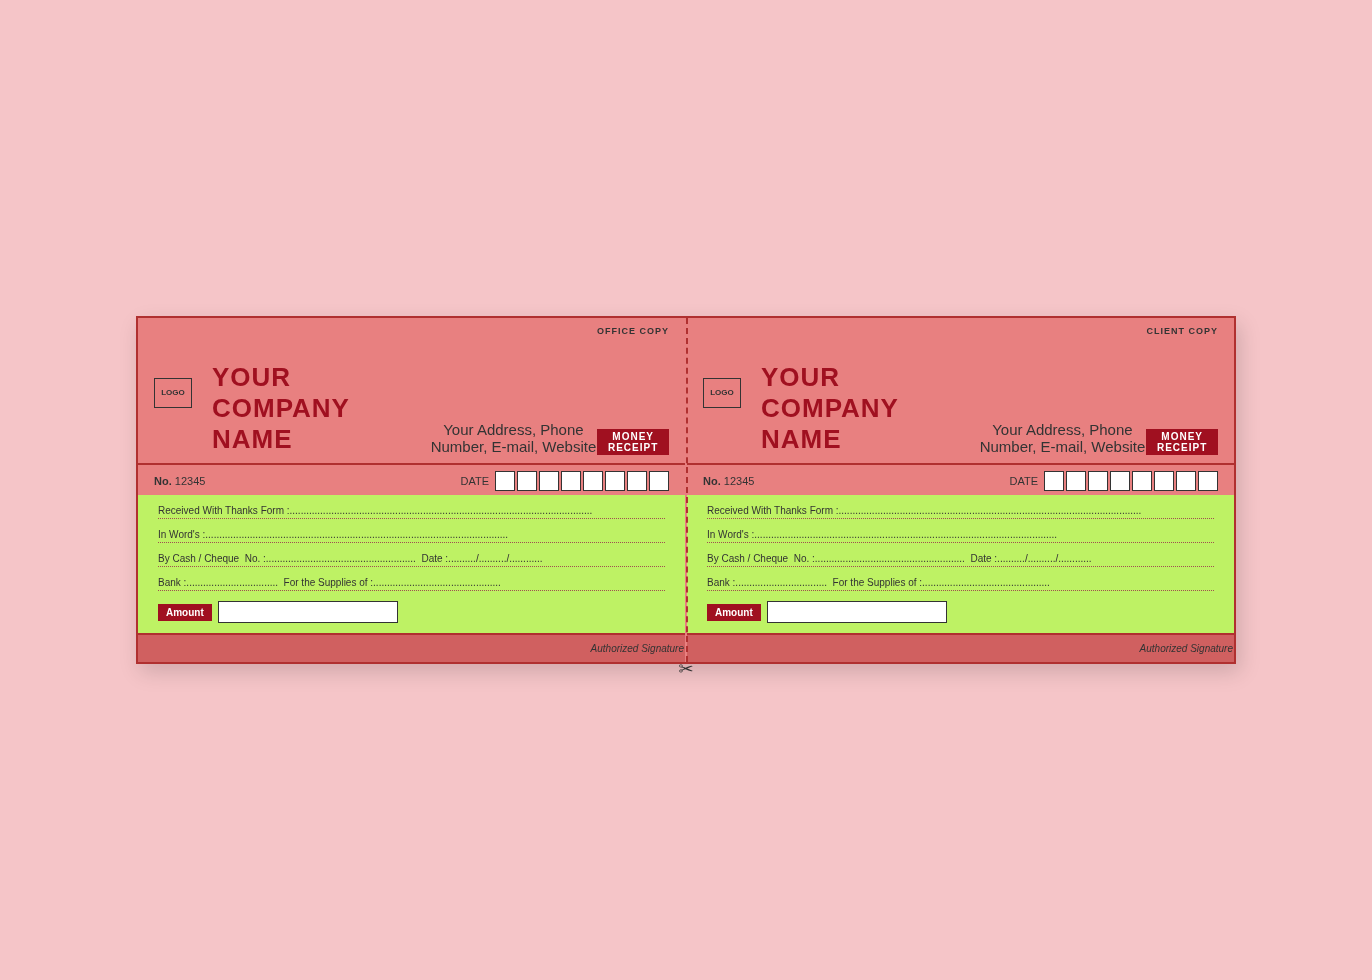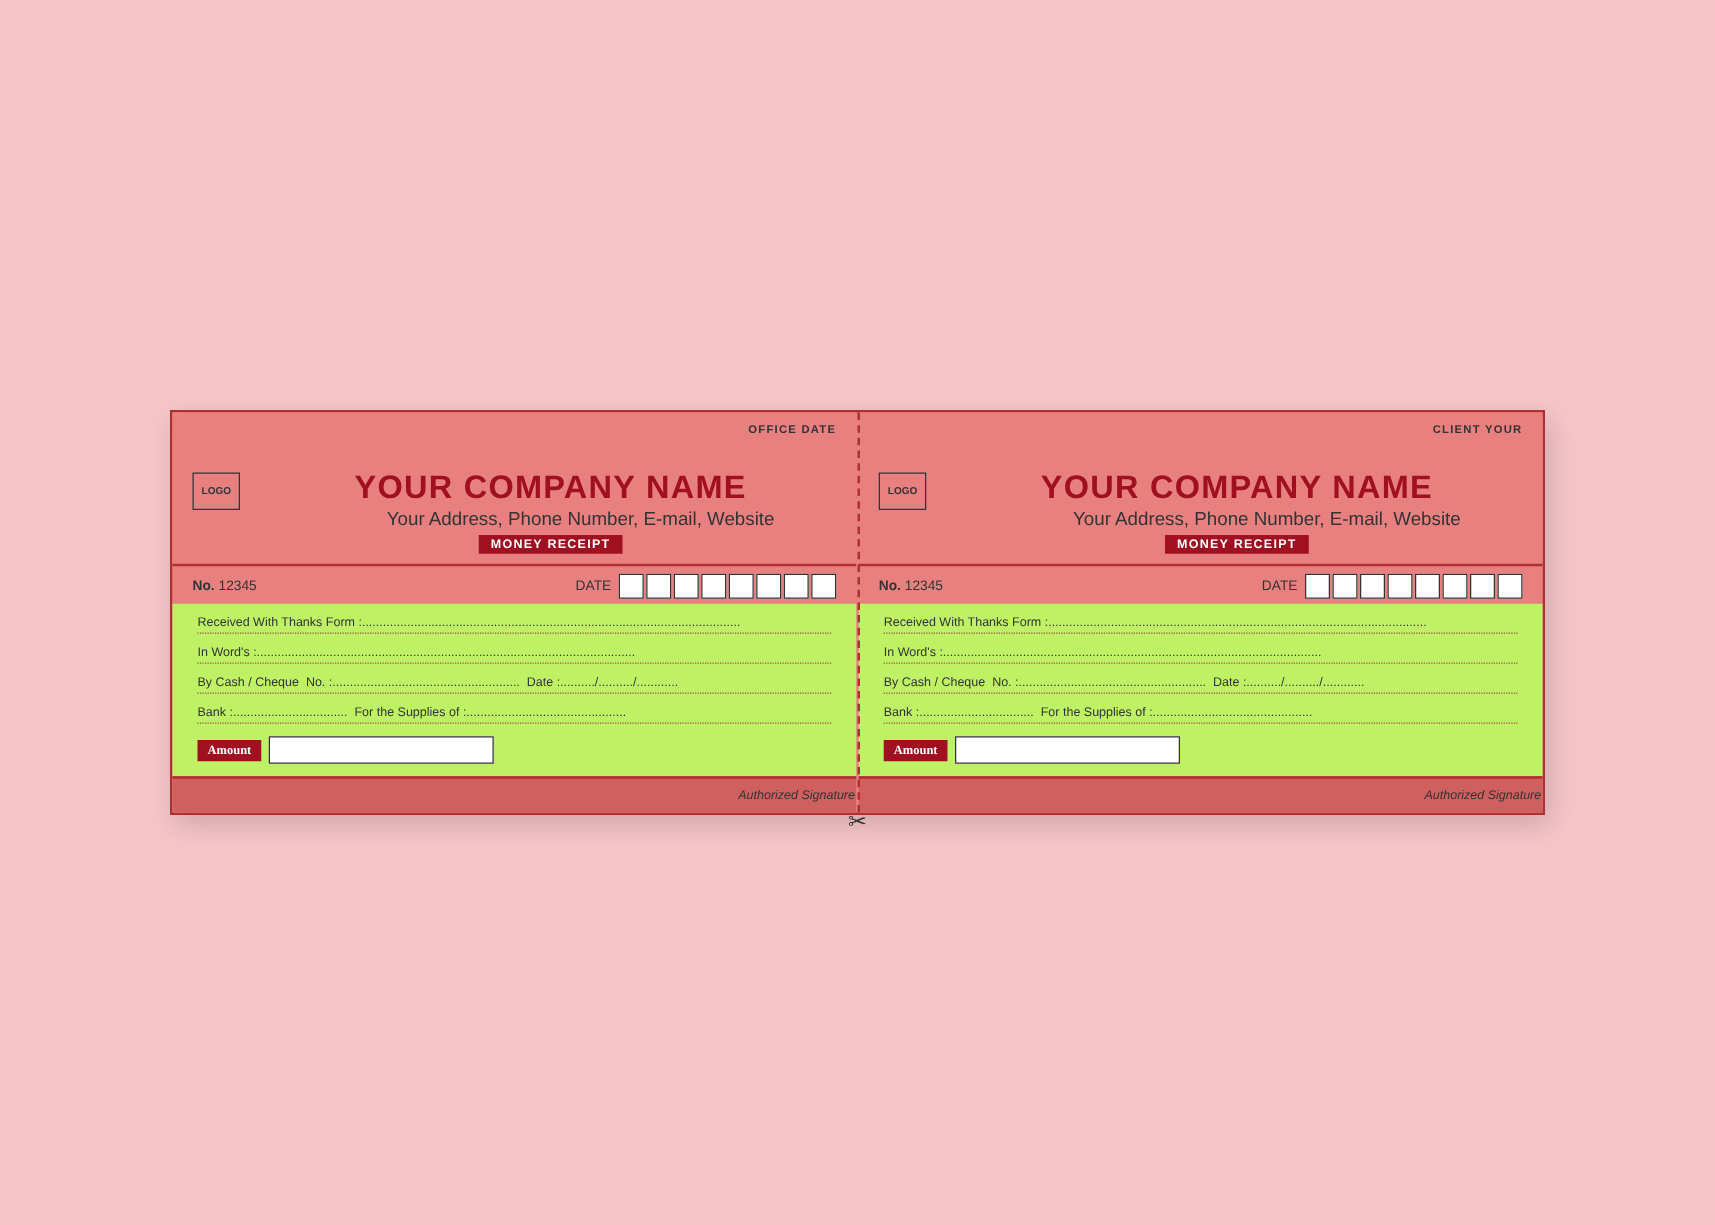--- a/index.html
+++ b/index.html
@@ -111,22 +111,22 @@
       font-size: 10px;
       font-weight: bold;
       padding: 2px 10px;
       display: inline-block;
       margin: 4px auto 0 auto;
       letter-spacing: 1px;
       text-align: center;
     }
     .company-info-center {
       display: flex;
-      flex-direction: column;
-      align-items: center;
+      flex-direction: row;
+      align-items: flex-end;
       width: 100%;
       margin-top: 32px;
     }
     .no-date-row {
       display: flex;
       justify-content: space-between;
       align-items: center;
       padding: 6px 16px 4px 16px;
       font-size: 11px;
       color: #333;
@@ -176,21 +176,20 @@
       gap: 6px;
       margin-top: 4px;
     }
     .amount-badge {
       background: #a01020;
       color: white;
       font-size: 10px;
       font-weight: bold;
       padding: 3px 8px;
       white-space: nowrap;
-      font-family: Liberation Serif, serif;
     }
     .amount-input-box {
       border: 1.5px solid #333;
       background: white;
       height: 22px;
       width: 180px;
       display: inline-block;
     }
     
     .receipt-footer {
@@ -207,21 +206,21 @@
       font-style: italic;
     }
   </style>
 </head>
 <body>
 
 <div class="receipt-wrapper">
 
   <div class="receipt-half">
     <div class="receipt-header">
-      <span class="copy-label">OFFICE DATE</span>
+      <span class="copy-label">OFFICE COPY</span>
       <div class="company-row">
         <div class="logo-box">LOGO</div>
         <div class="company-info-center">
           <div class="company-name">YOUR COMPANY NAME</div>
           <div class="company-address">Your Address, Phone Number, E-mail, Website</div>
           <div class="money-receipt-badge">MONEY RECEIPT</div>
         </div>
       </div>
     </div>
     <div class="no-date-row">
@@ -258,21 +257,21 @@
     </div>
   </div>
 
   <div class="divider">
     <div class="divider-line"></div>
     <span class="scissors">✂</span>
   </div>
 
   <div class="receipt-half">
     <div class="receipt-header">
-      <span class="copy-label">CLIENT YOUR</span>
+      <span class="copy-label">CLIENT COPY</span>
       <div class="company-row">
         <div class="logo-box">LOGO</div>
         <div class="company-info-center">
           <div class="company-name">YOUR COMPANY NAME</div>
           <div class="company-address">Your Address, Phone Number, E-mail, Website</div>
           <div class="money-receipt-badge">MONEY RECEIPT</div>
         </div>
       </div>
     </div>
     <div class="no-date-row">

